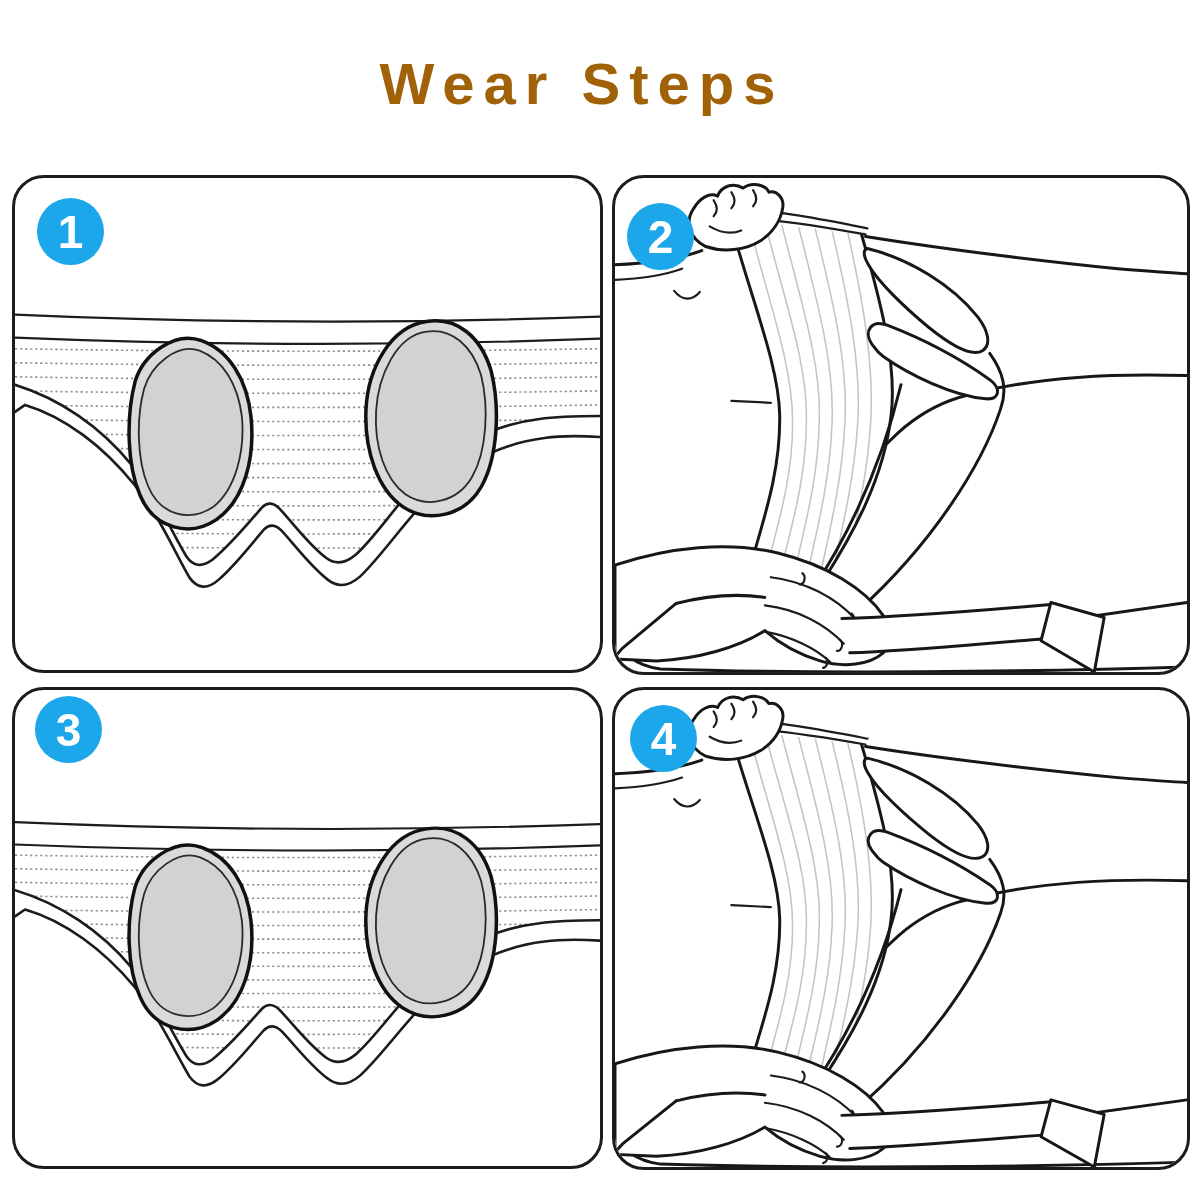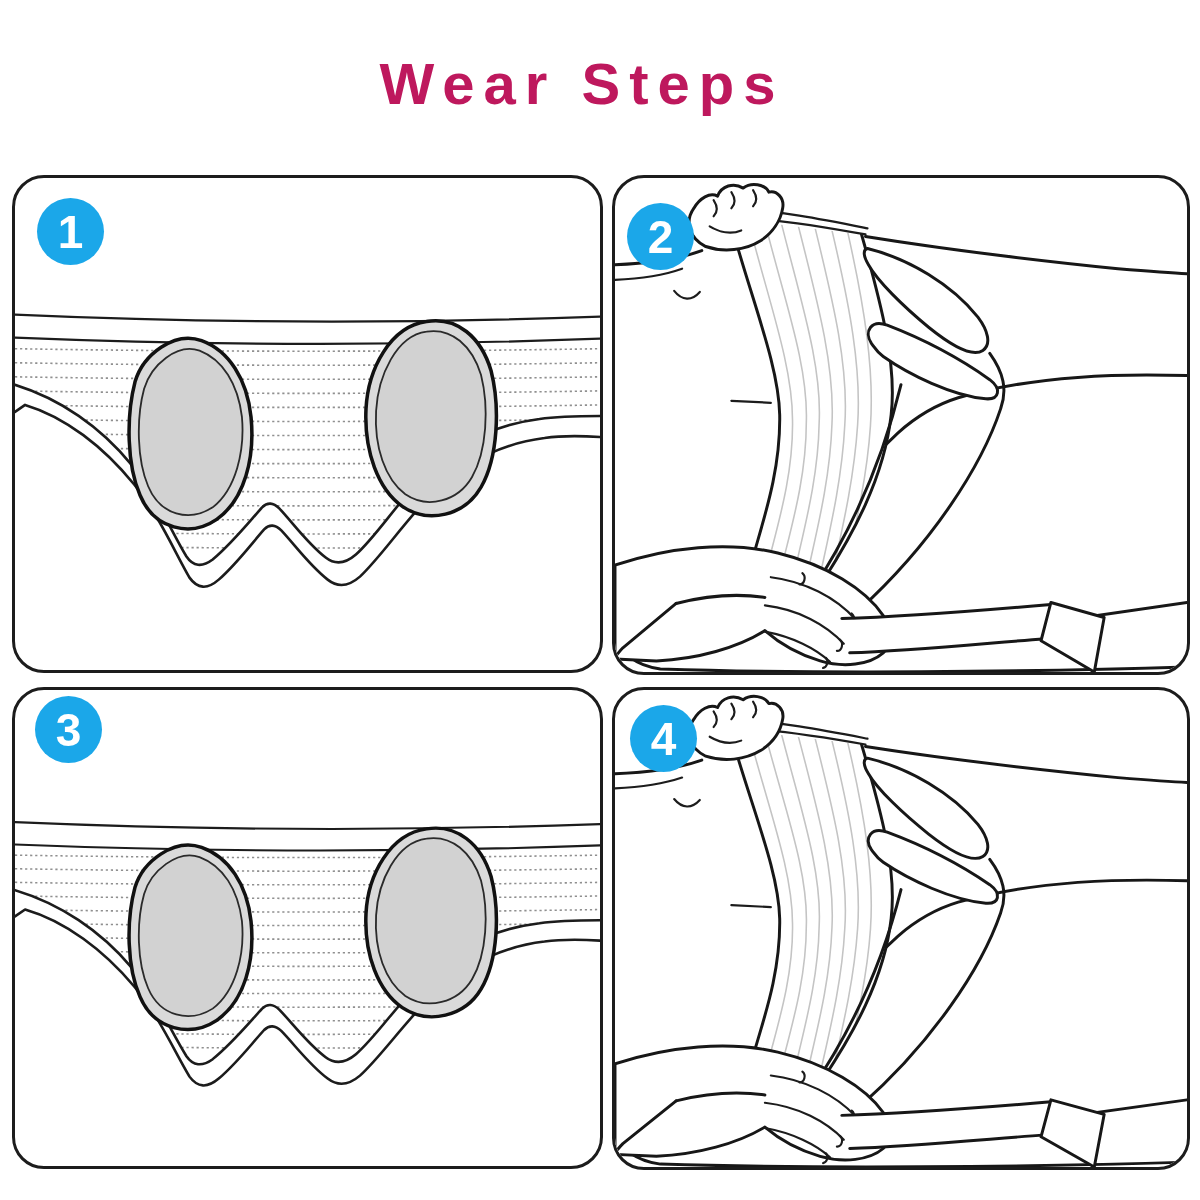--- a/index.html
+++ b/index.html
@@ -1,19 +1,19 @@
 <!DOCTYPE html>
 <html><head>
 <meta charset="utf-8">
 <style>
   html,body{margin:0;padding:0;background:#ffffff;}
   .canvas{position:relative;width:1200px;height:1200px;background:#ffffff;overflow:hidden;
           font-family:"Liberation Sans",sans-serif;}
   .title{position:absolute;top:50px;left:0;width:1164px;text-align:center;
-         font-size:58px;font-weight:bold;letter-spacing:9px;color:#be185d;white-space:nowrap;}
+         font-size:58px;font-weight:bold;letter-spacing:9px;color:#a16207;white-space:nowrap;}
   .panel{position:absolute;background:#fff;border:3px solid #1c1c1c;border-radius:32px;
          overflow:hidden;box-sizing:border-box;}
   #panel-1{left:12px;top:175px;width:591px;height:498px;}
   #panel-2{left:612px;top:175px;width:578px;height:500px;}
   #panel-3{left:12px;top:687px;width:591px;height:482px;}
   #panel-4{left:612px;top:687px;width:578px;height:483px;}
   .badge{position:absolute;width:67px;height:67px;border-radius:50%;background:#1BA7E9;
          color:#ffffff;display:flex;align-items:center;justify-content:center;
          font-size:46px;font-weight:bold;z-index:2;line-height:1;}
   #panel-1 .badge{left:22px;top:20px;}

